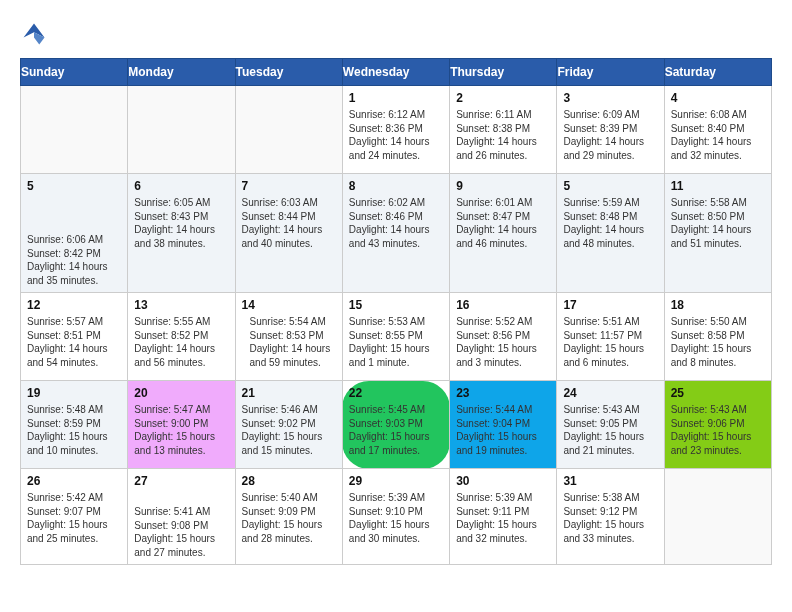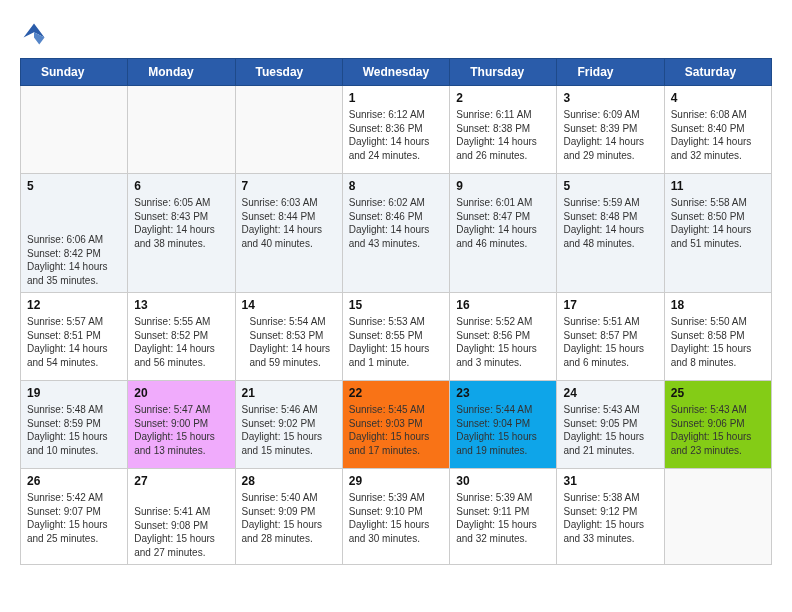--- a/index.html
+++ b/index.html
@@ -46,21 +46,21 @@
     }
     .calendar {
       width: 100%;
       border-collapse: collapse;
       font-size: 11px;
     }
     .calendar th {
       background: #2a5caa;
       color: #fff;
       text-align: left;
-      padding: 6px 20px;
+      padding: 6px 0;
       font-size: 12px;
       font-weight: bold;
       border: 1px solid #1e4a8a;
     }
     .calendar td {
       border: 1px solid #ccc;
       vertical-align: top;
       padding: 5px 6px;
       width: calc(100% / 7);
       height: 88px;
@@ -233,21 +233,21 @@
         <td>
           <div class="day-num">16</div>
           <div class="day-info" style="white-space: pre-line;">Sunrise: 5:52 AM
 Sunset: 8:56 PM
 Daylight: 15 hours
 and 3 minutes.</div>
         </td>
         <td>
           <div class="day-num">17</div>
           <div class="day-info" style="white-space: pre-line;">Sunrise: 5:51 AM
-Sunset: 8:57 PM
+Sunset: 11:57 PM
 Daylight: 15 hours
 and 6 minutes.</div>
         </td>
         <td>
           <div class="day-num">18</div>
           <div class="day-info" style="white-space: pre-line;">Sunrise: 5:50 AM
 Sunset: 8:58 PM
 Daylight: 15 hours
 and 8 minutes.</div>
         </td>
@@ -267,21 +267,21 @@
 Daylight: 15 hours
 and 13 minutes.</div>
         </td>
         <td style="background: rgb(240, 244, 248);">
           <div class="day-num">21</div>
           <div class="day-info" style="white-space: pre-line;">Sunrise: 5:46 AM
 Sunset: 9:02 PM
 Daylight: 15 hours
 and 15 minutes.</div>
         </td>
-        <td style="background: #f97316;">
+        <td style="background: #22c55e; border-radius: 27px;">
           <div class="day-num">22</div>
           <div class="day-info" style="white-space: pre-line;">Sunrise: 5:45 AM
 Sunset: 9:03 PM
 Daylight: 15 hours
 and 17 minutes.</div>
         </td>
         <td style="background: #0ea5e9;">
           <div class="day-num">23</div>
           <div class="day-info" style="white-space: pre-line;">Sunrise: 5:44 AM
 Sunset: 9:04 PM

